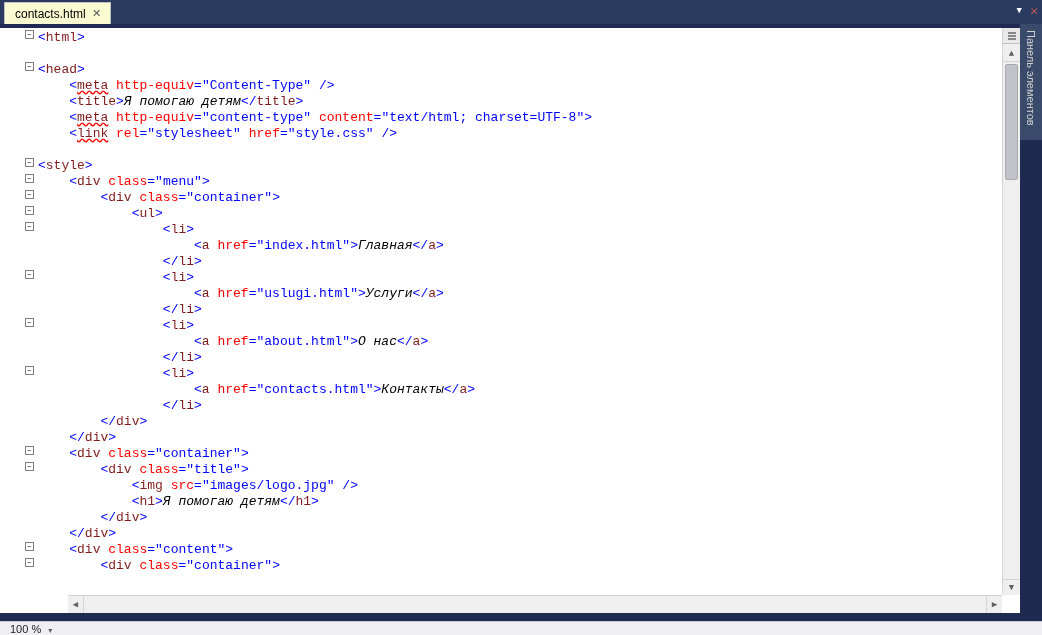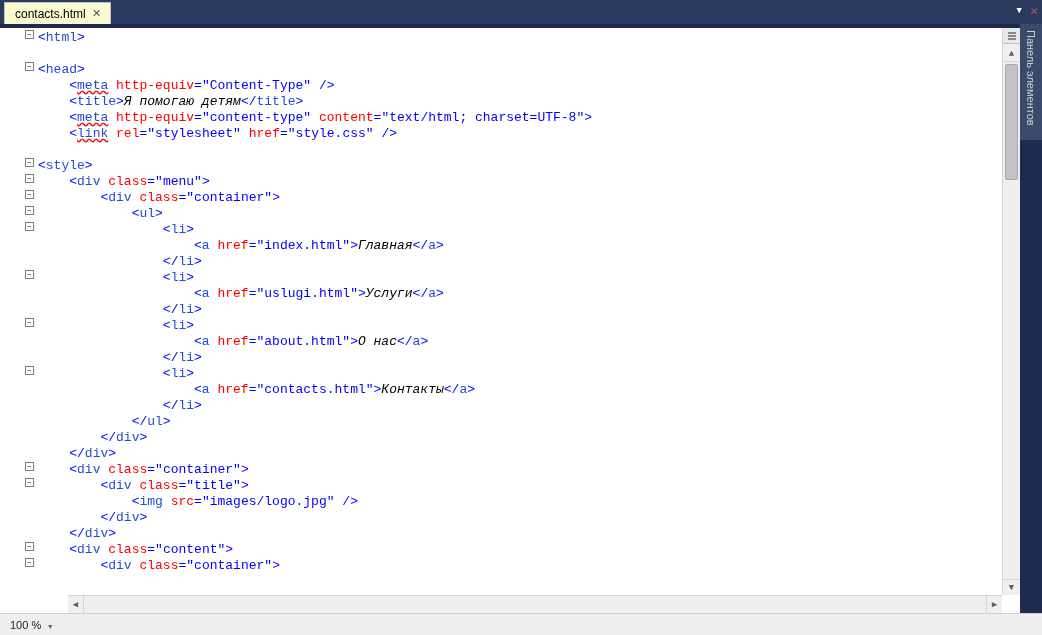--- a/index.html
+++ b/index.html
@@ -209,35 +209,35 @@
       justify-content: center;
       font-size: 8px;
       line-height: 7px;
       color: #404040;
       background: #fff;
     }
     .code-content {
       white-space: pre;
       font-family: Consolas, 'Courier New', monospace;
     }
-    .tag { color: #1d4ed8; }
+    .tag { color: #7f1d1d; }
     .attr { color: #ff0000; }
     .val { color: #0000ff; }
     .delim { color: #0000ff; }
     .text { color: #000; font-style: italic; }
     .wavy {
       text-decoration: underline wavy #ff0000;
       text-decoration-skip-ink: none;
     }
     .status-bar {
       position: absolute;
       bottom: 0;
       left: 0;
       right: 0;
-      height: 22px;
+      height: 14px;
       background: #efeff2;
       border-top: 1px solid #cccedb;
       display: flex;
       align-items: center;
       padding: 0 6px;
       font-family: 'Segoe UI', sans-serif;
       font-size: 11px;
       color: #1e1e1e;
     }
     .status-bar .zoom-dd {
@@ -381,24 +381,20 @@
       <div class="code-line">
         <div class="gutter"></div>
         <div class="code-content">                    <span class="delim">&lt;</span><span class="tag">a</span> <span class="attr">href</span><span class="delim">=</span><span class="delim">"</span><span class="val">contacts.html</span><span class="delim">"</span><span class="delim">&gt;</span><span class="text">Контакты</span><span class="delim">&lt;/</span><span class="tag">a</span><span class="delim">&gt;</span></div>
       </div>
       <div class="code-line">
         <div class="gutter"></div>
         <div class="code-content">                <span class="delim">&lt;/</span><span class="tag">li</span><span class="delim">&gt;</span></div>
       </div>
       <div class="code-line">
         <div class="gutter"></div>
-        <div class="code-content">            <span class="delim">&lt;/</span><span class="tag">ul</span><span class="delim">&gt;</span></div>
-      </div>
-      <div class="code-line">
-        <div class="gutter"></div>
         <div class="code-content">        <span class="delim">&lt;/</span><span class="tag">div</span><span class="delim">&gt;</span></div>
       </div>
       <div class="code-line">
         <div class="gutter"></div>
         <div class="code-content">    <span class="delim">&lt;/</span><span class="tag">div</span><span class="delim">&gt;</span></div>
       </div>
       <div class="code-line">
         <div class="gutter">
           <div class="fold">−</div>
         </div>
@@ -406,20 +402,24 @@
       </div>
       <div class="code-line">
         <div class="gutter">
           <div class="fold">−</div>
         </div>
         <div class="code-content">        <span class="delim">&lt;</span><span class="tag">div</span> <span class="attr">class</span><span class="delim">=</span><span class="delim">"</span><span class="val">title</span><span class="delim">"</span><span class="delim">&gt;</span></div>
       </div>
       <div class="code-line">
         <div class="gutter"></div>
         <div class="code-content">            <span class="delim">&lt;</span><span class="tag">img</span> <span class="attr">src</span><span class="delim">=</span><span class="delim">"</span><span class="val">images/logo.jpg</span><span class="delim">"</span> <span class="delim">/&gt;</span></div>
+      </div>
+      <div class="code-line">
+        <div class="gutter"></div>
+        <div class="code-content">            <span class="delim">&lt;</span><span class="tag">h1</span><span class="delim">&gt;</span><span class="text">Я помогаю детям</span><span class="delim">&lt;/</span><span class="tag">h1</span><span class="delim">&gt;</span></div>
       </div>
       <div class="code-line">
         <div class="gutter"></div>
         <div class="code-content">        <span class="delim">&lt;/</span><span class="tag">div</span><span class="delim">&gt;</span></div>
       </div>
       <div class="code-line">
         <div class="gutter"></div>
         <div class="code-content">    <span class="delim">&lt;/</span><span class="tag">div</span><span class="delim">&gt;</span></div>
       </div>
       <div class="code-line">

